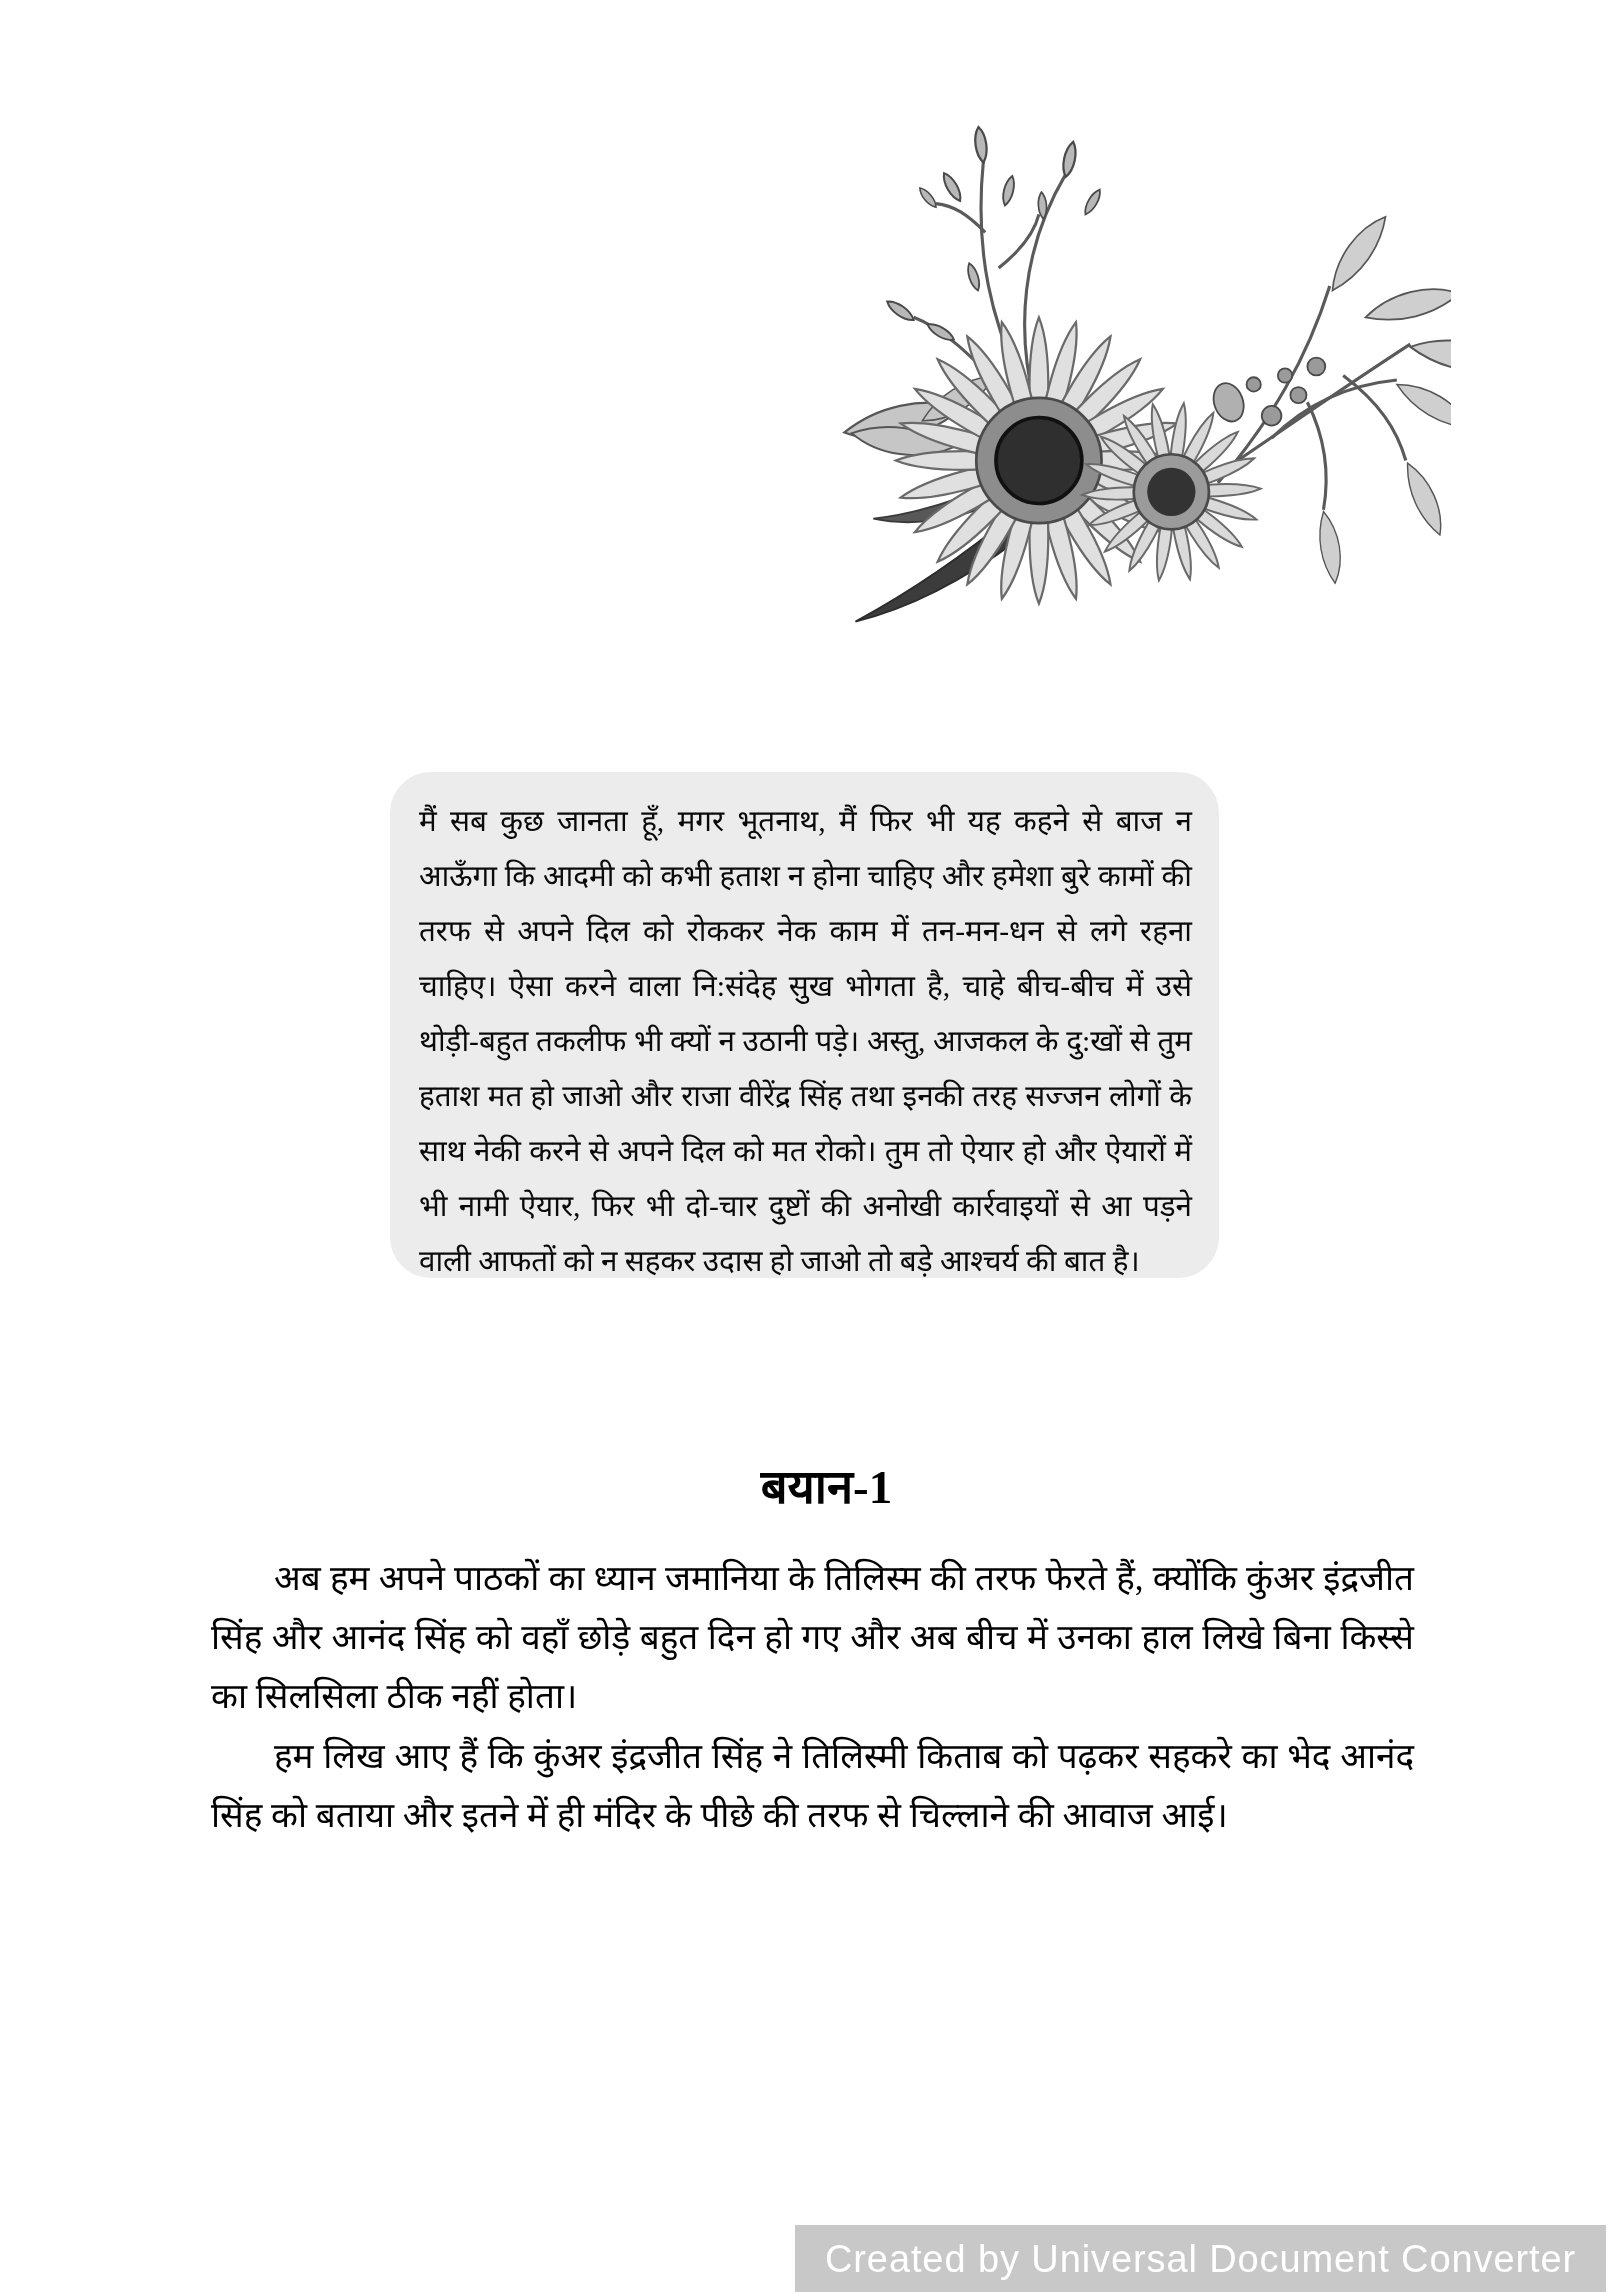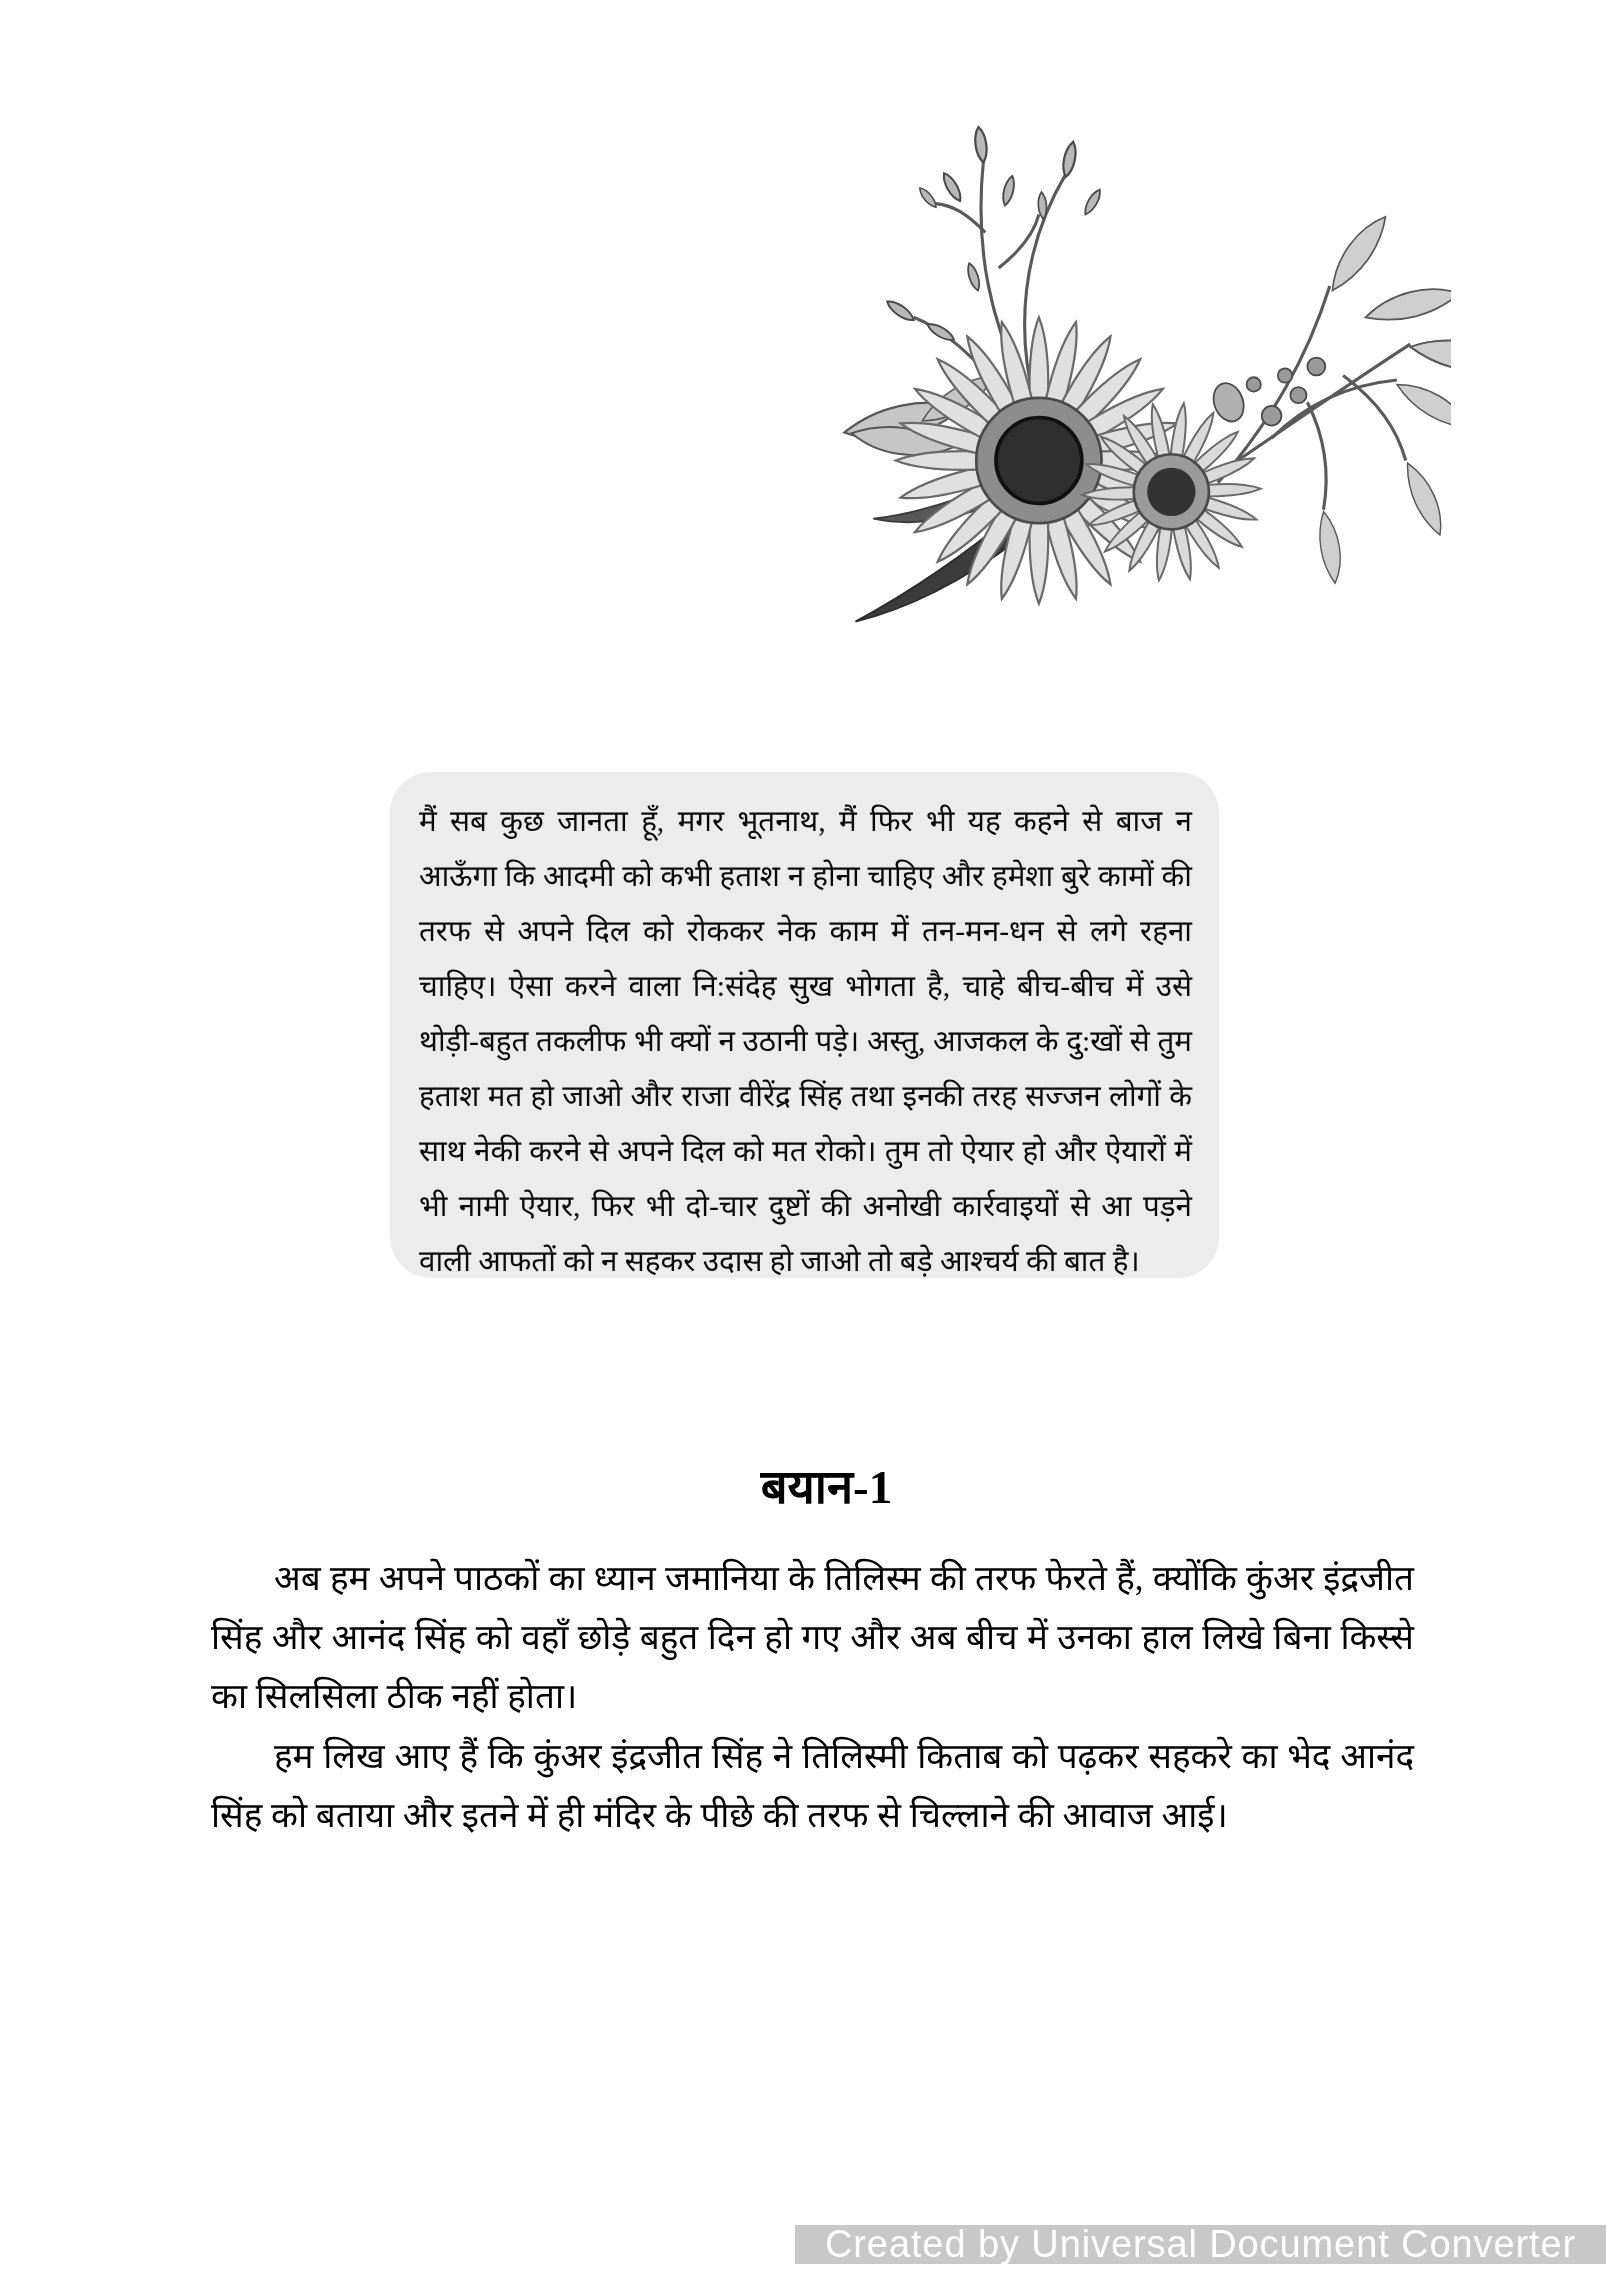--- a/index.html
+++ b/index.html
@@ -64,21 +64,21 @@
   .body-text p {
     text-indent: 63px;
     margin: 1px;
   }
 
   .watermark-bar {
     position: absolute;
     left: 795px;
     top: 2225px;
     width: 811px;
-    height: 39px;
+    height: 68px;
     background: #c8c8c8;
     display: flex;
     align-items: center;
     justify-content: center;
   }
   .watermark-text {
     font-family: "Liberation Sans", "DejaVu Sans", sans-serif;
     font-size: 38px;
     color: #ffffff;
     white-space: nowrap;

